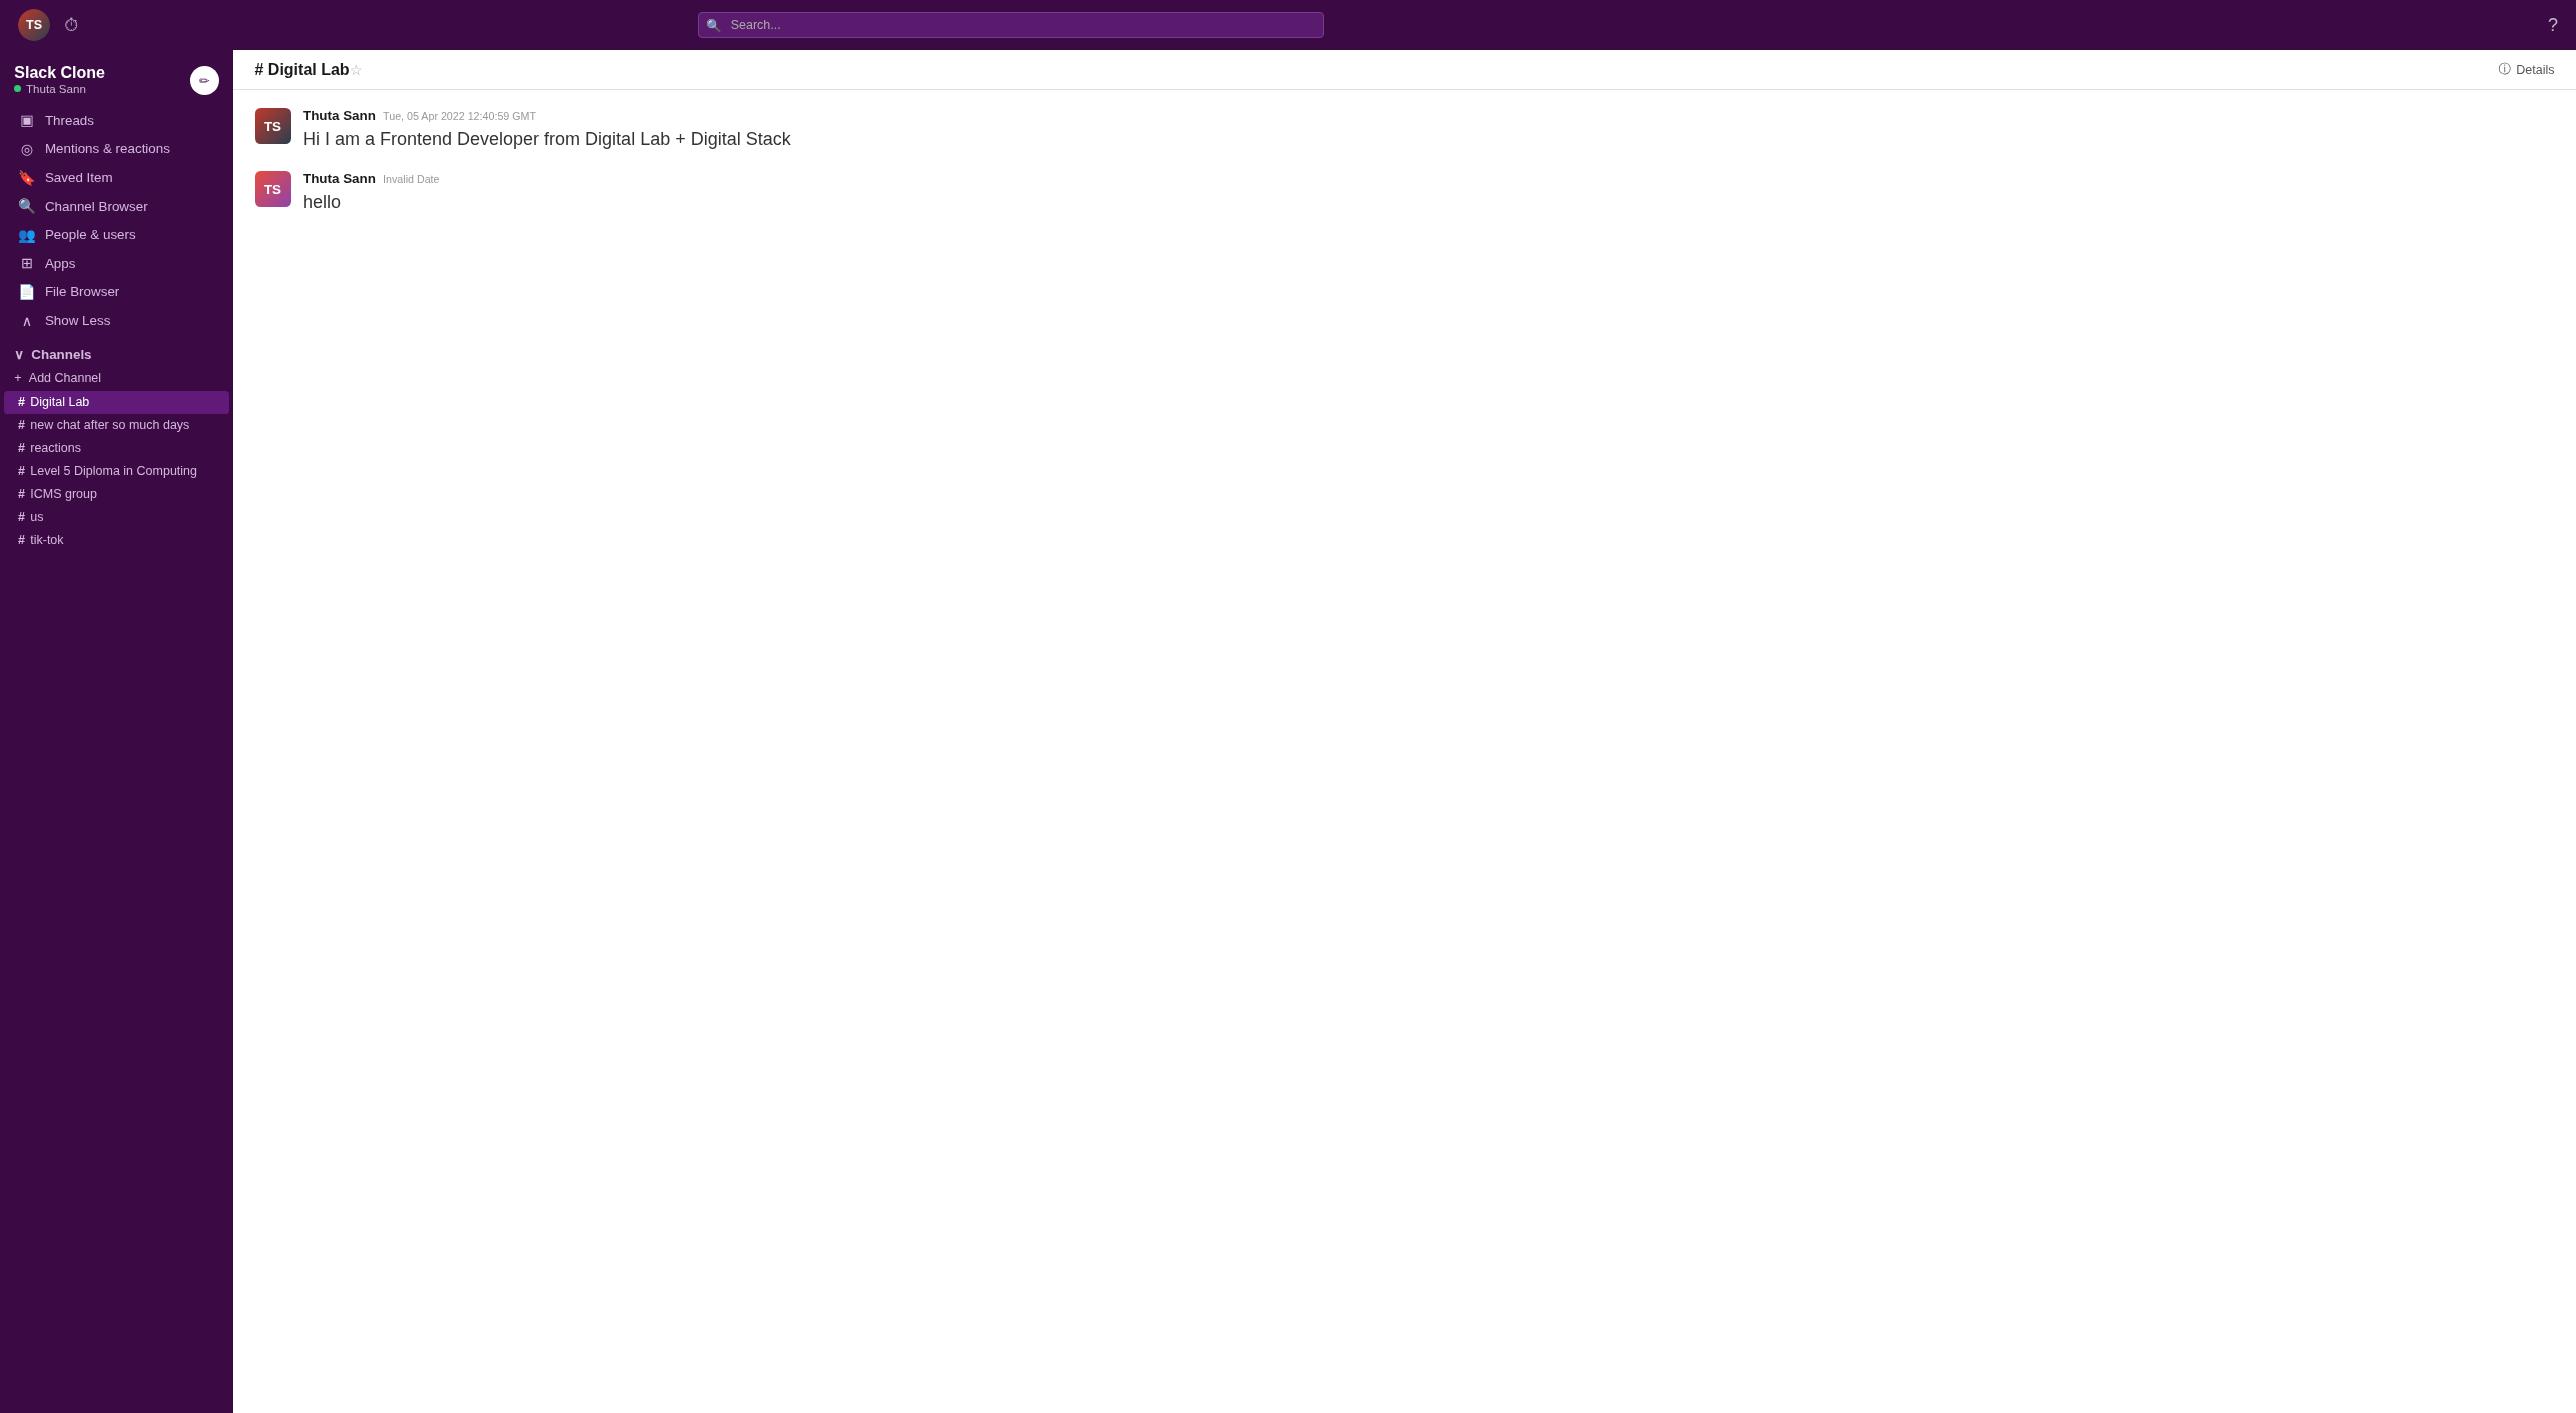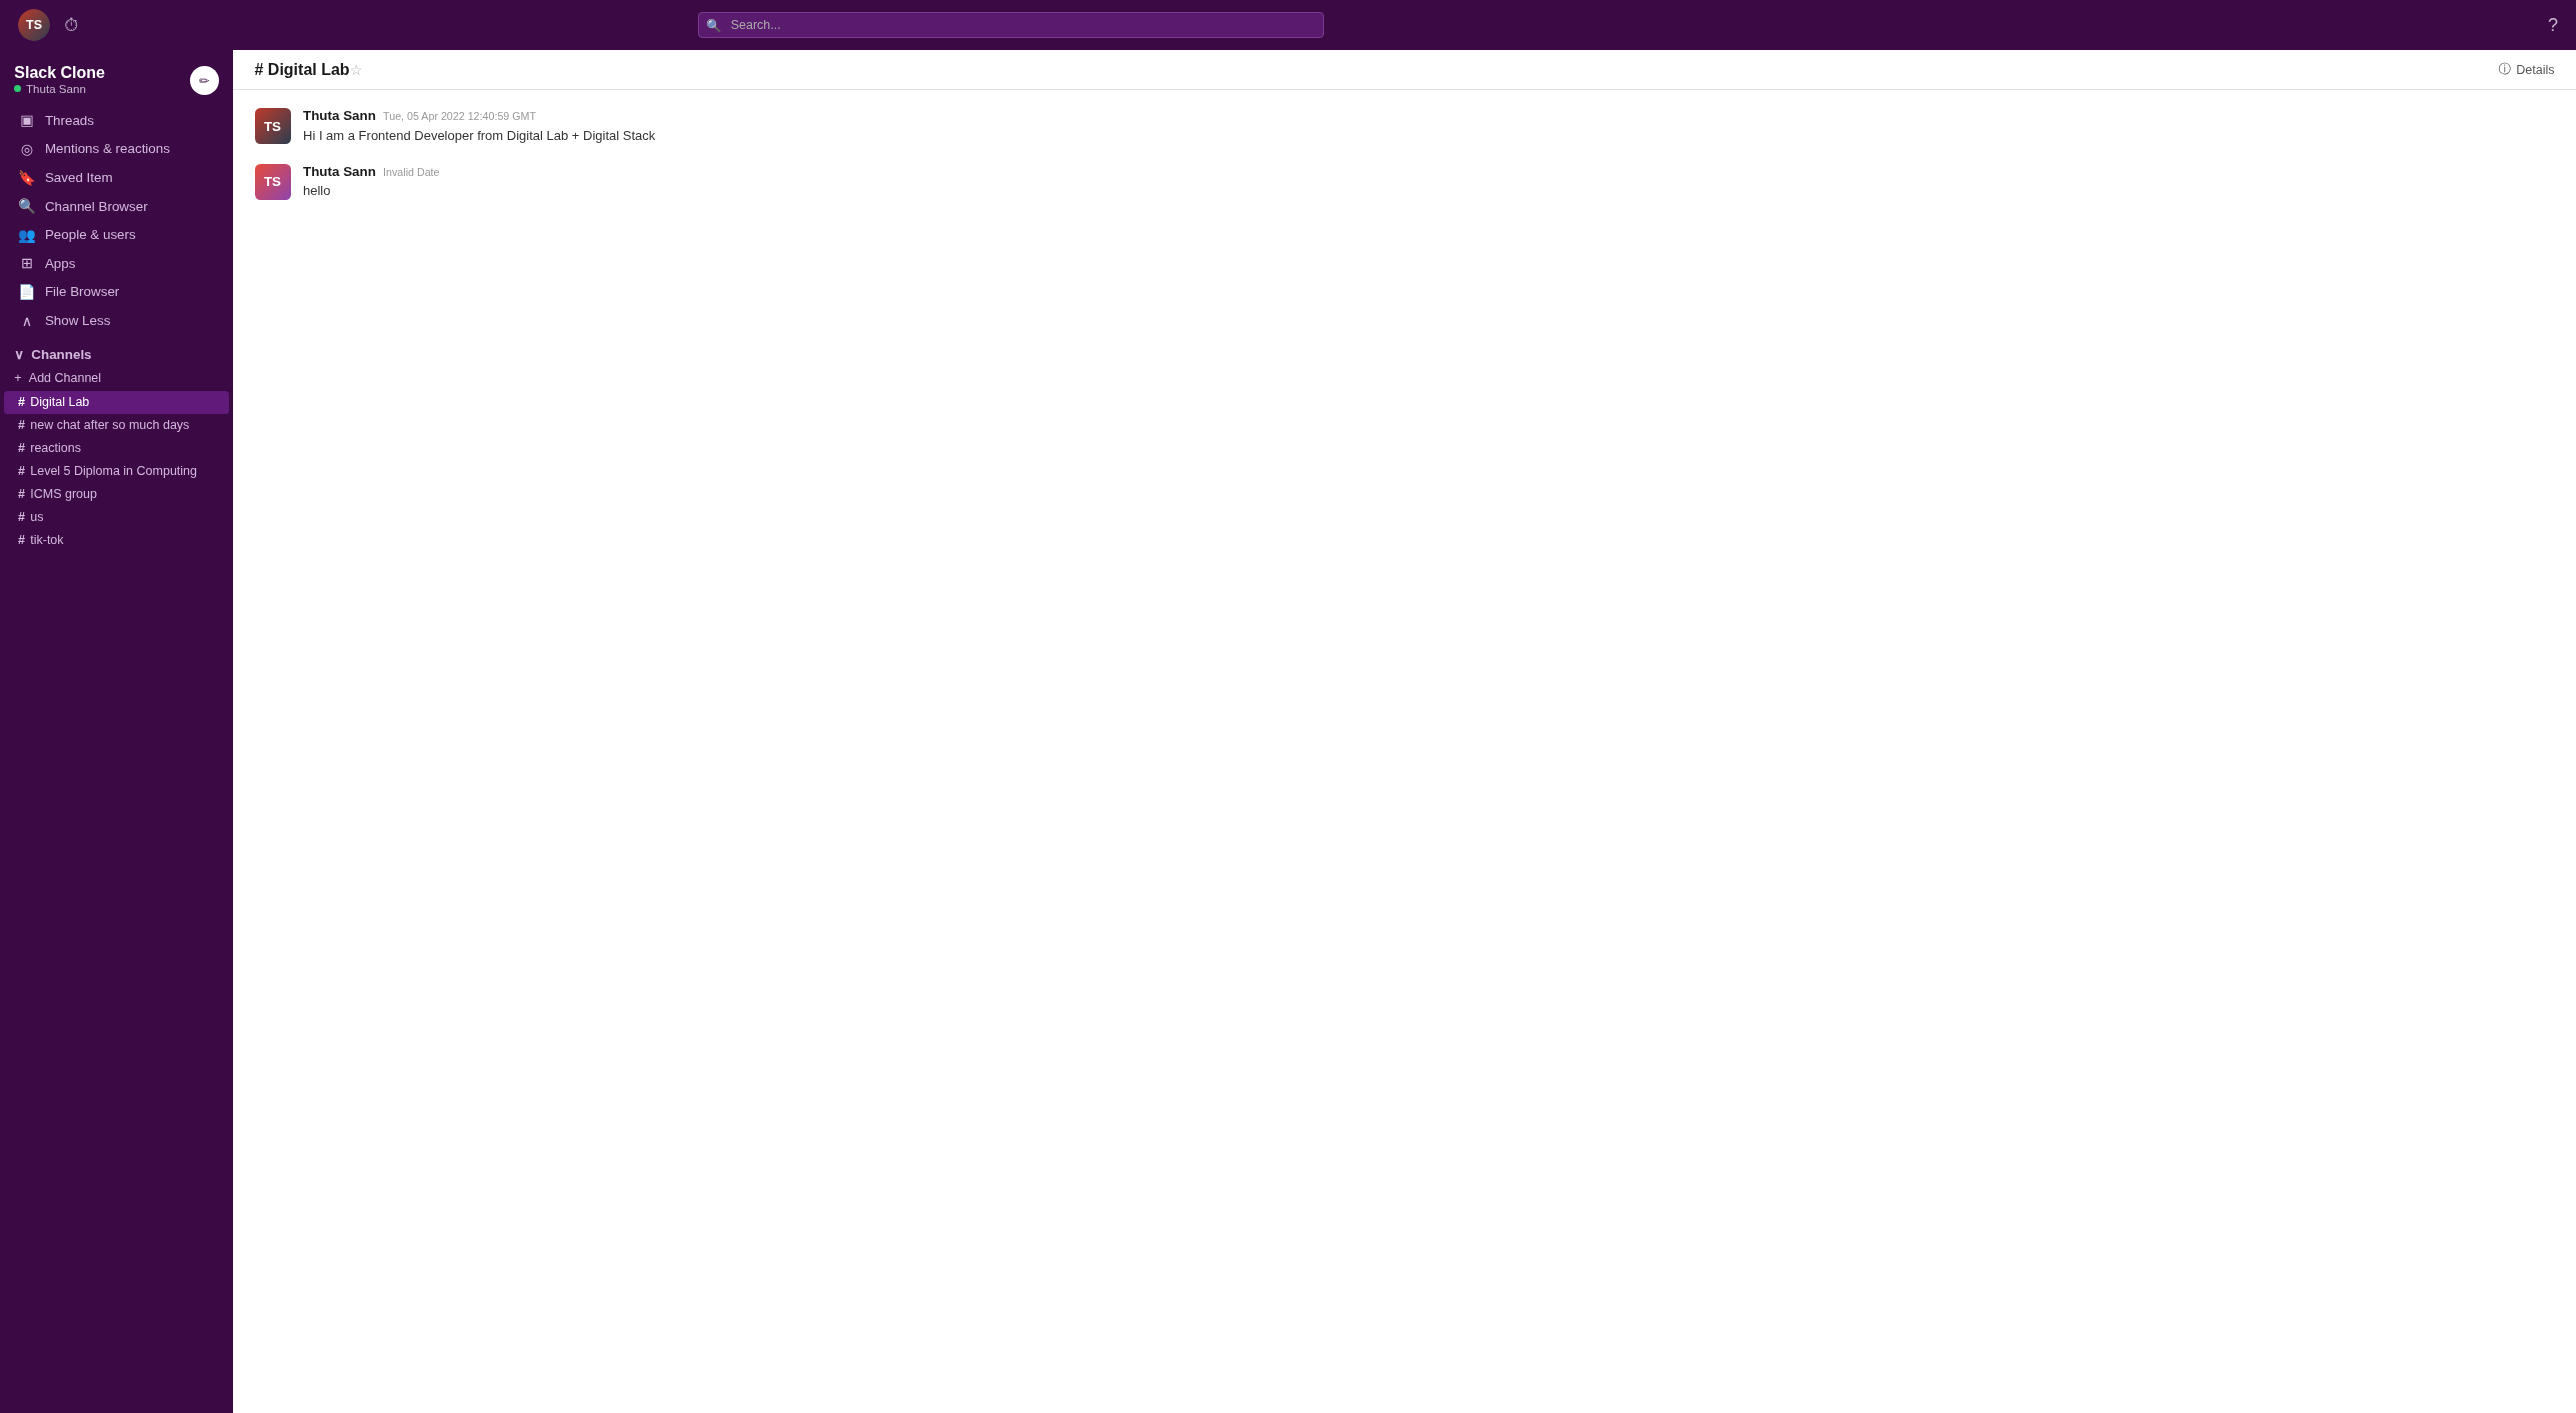--- a/index.html
+++ b/index.html
@@ -281,21 +281,21 @@
     .message-author {
       font-weight: 700;
       font-size: 13.4px;
       color: #1a1a1a;
     }
     .message-time {
       font-size: 10.7px;
       color: #999;
     }
     .message-text {
-      font-size: 13px;
+      font-size: 18px;
       color: #333;
       line-height: 1.5;
     }
 
     
     .message-input-area {
       padding: 14.3px 21.5px;
       flex-shrink: 0;
     }
     .message-input-box {

